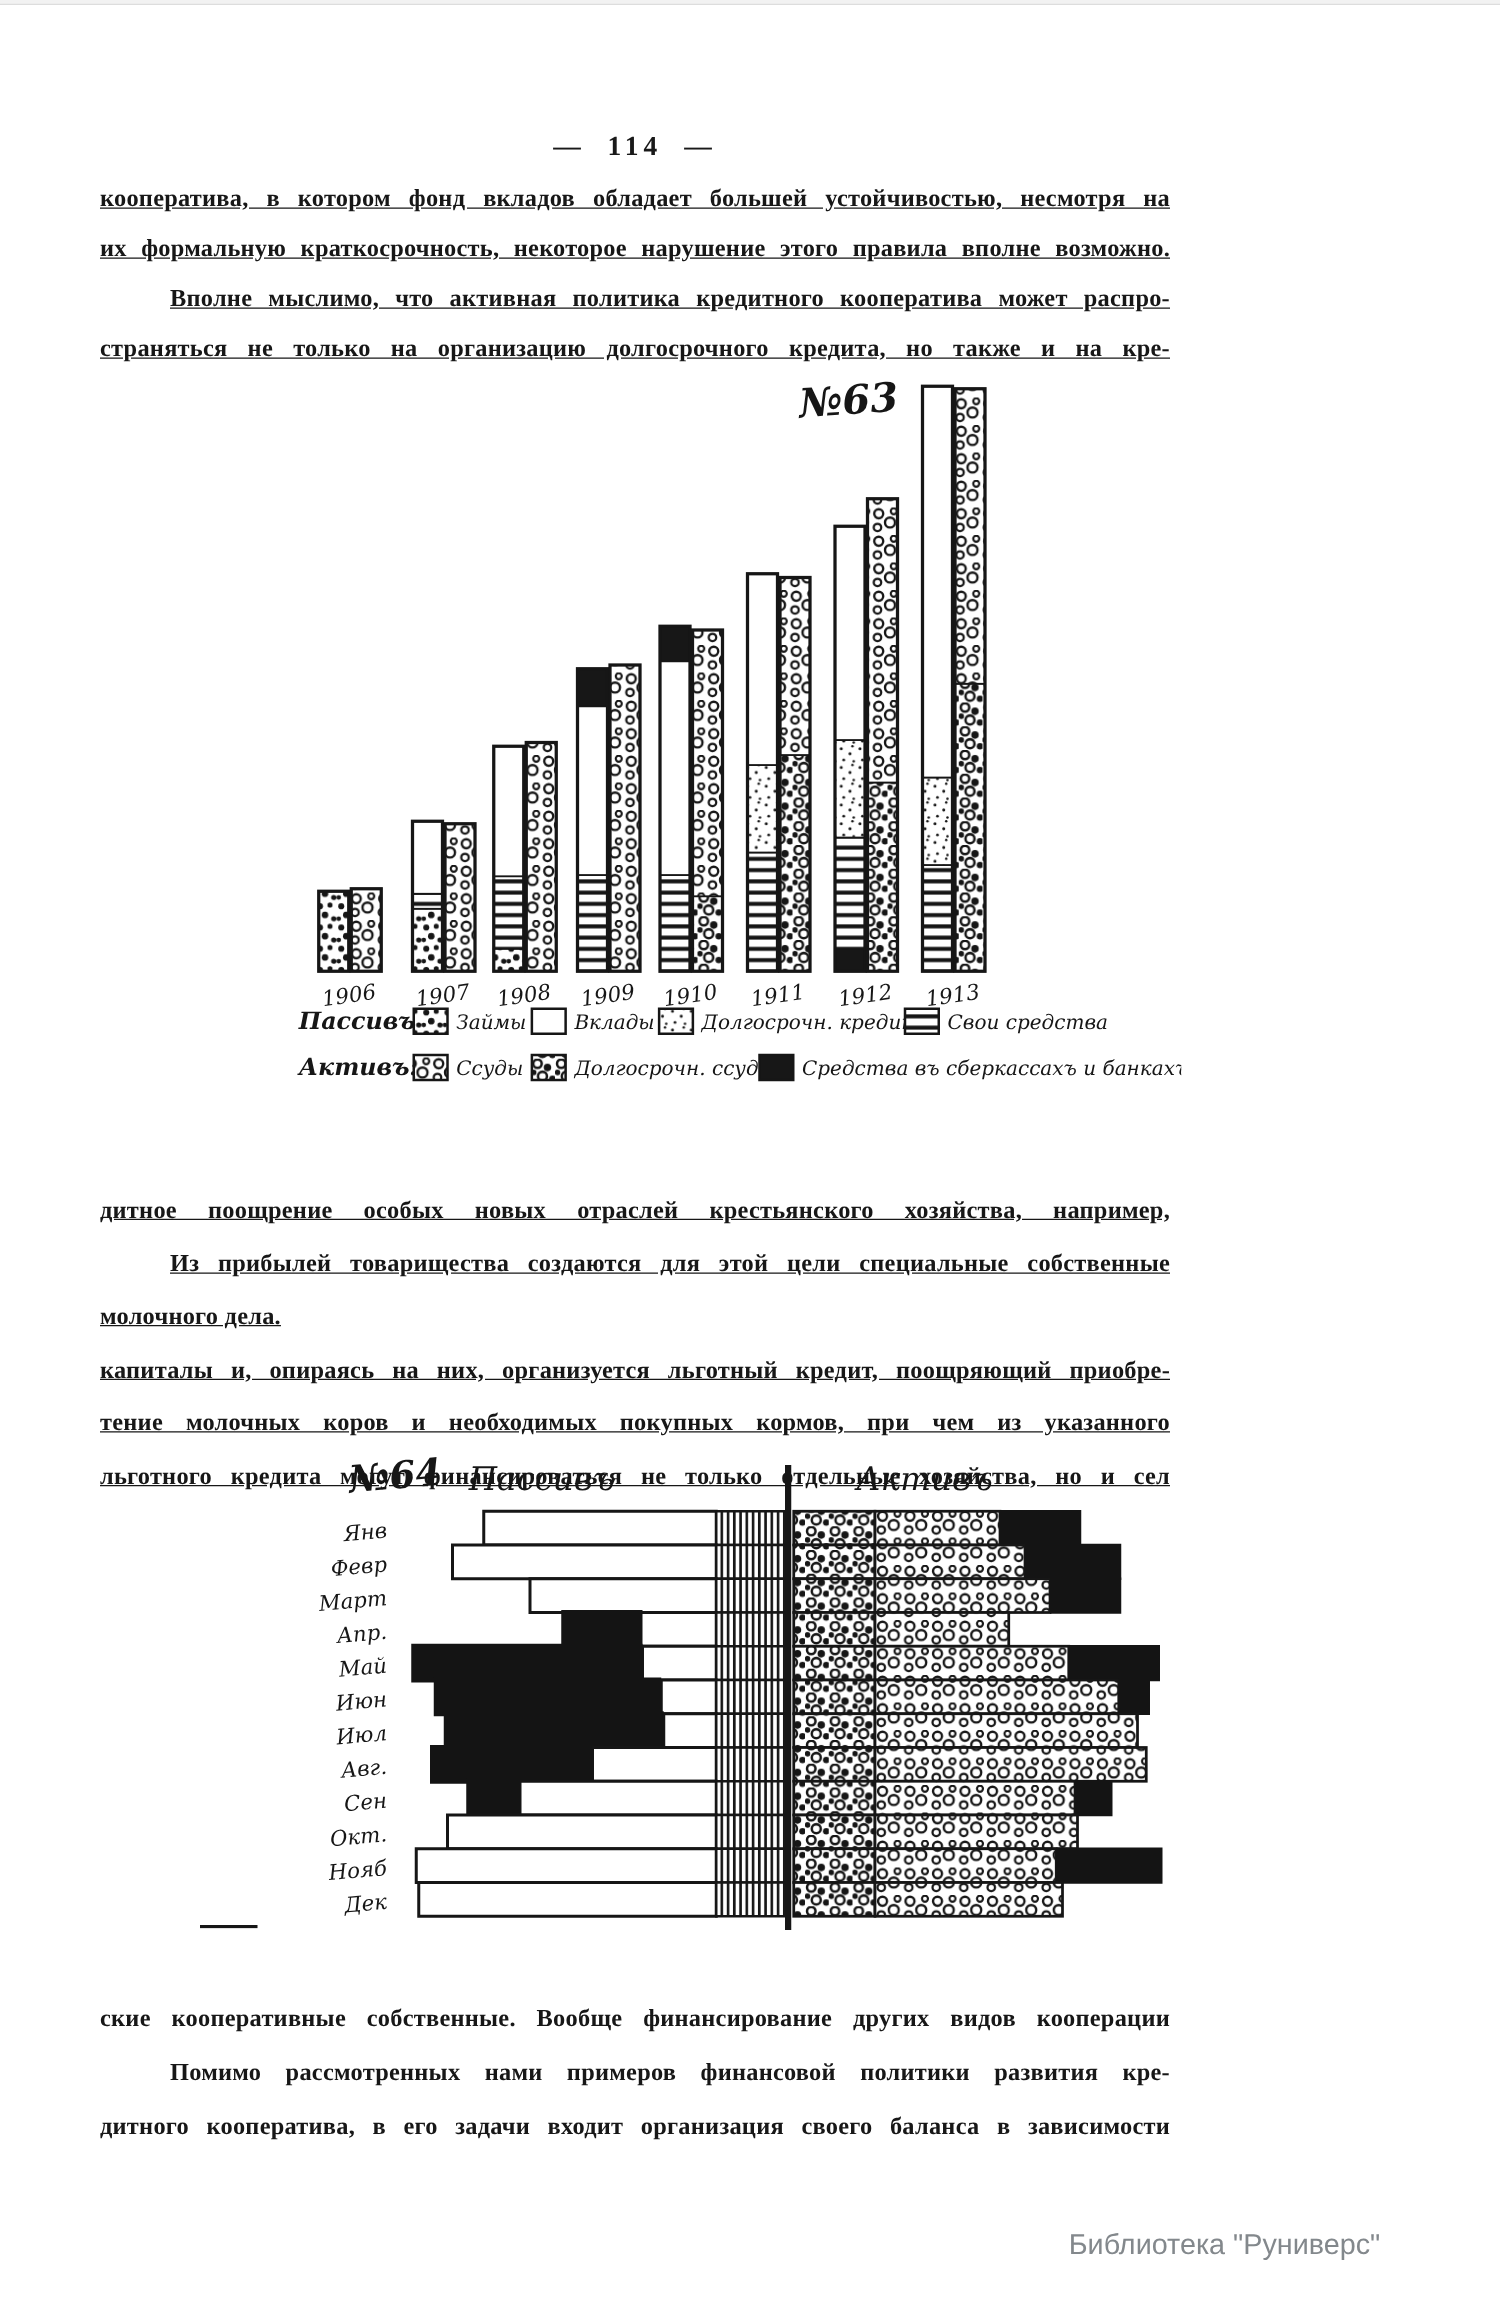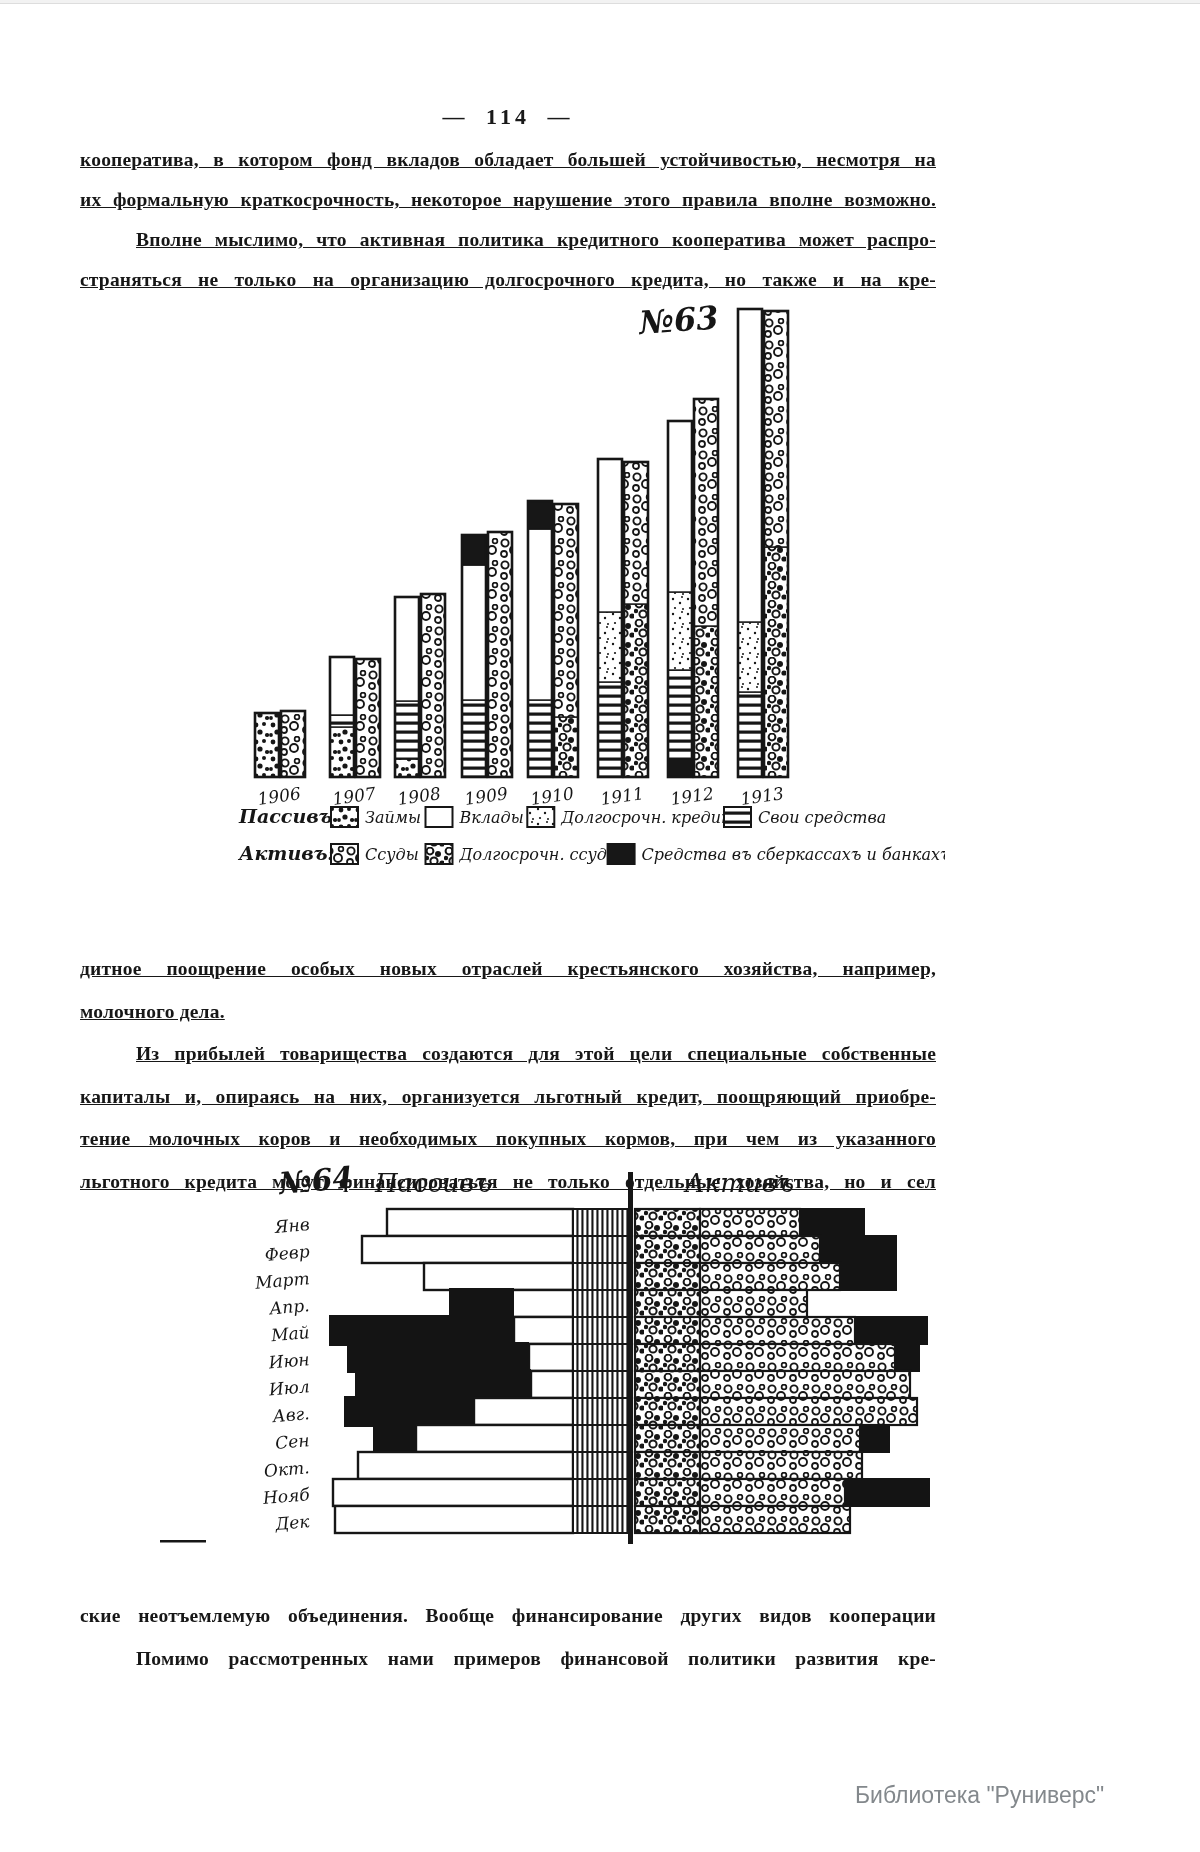--- a/index.html
+++ b/index.html
@@ -159,22 +159,22 @@
       <rect x="96" y="548" width="27" height="20" fill="url(#pat-circles)" stroke="#161616" stroke-width="2"></rect>
       <text x="130" y="564" class="hand" font-size="16">Ссуды</text>
       <rect x="190.5" y="548" width="27" height="20" fill="url(#pat-dense)" stroke="#161616" stroke-width="2"></rect>
       <text x="224.5" y="564" class="hand" font-size="16">Долгосрочн. ссуды</text>
       <rect x="372.6" y="548" width="27" height="20" fill="#171717" stroke="#161616" stroke-width="2"></rect>
       <text x="406.6" y="564" class="hand" font-size="16">Средства въ сберкассахъ и банкахъ</text>
     </svg>
 
   <div class="p-block" id="block2">
       <div class="tline just">дитное поощрение особых новых отраслей крестьянского хозяйства, например,</div>
+      <div class="tline just indent">Из прибылей товарищества создаются для этой цели специальные собственные</div>
       <div class="tline">молочного дела.</div>
-      <div class="tline just indent">Из прибылей товарищества создаются для этой цели специальные собственные</div>
       <div class="tline just">капиталы и, опираясь на них, организуется льготный кредит, поощряющий приобре-</div>
       <div class="tline just">тение молочных коров и необходимых покупных кормов, при чем из указанного</div>
       <div class="tline just">льготного кредита могут финансироваться не только отдельные хозяйства, но и сел</div>
     </div>
 
   <svg id="chart64-svg" class="figure-svg" width="840" height="420">
       <text x="130" y="30" class="hand" font-size="30" font-weight="700" transform="rotate(-5 130 30)">№64</text>
       <text x="225" y="28" class="hand" font-size="26">Пассивъ</text>
       <text x="535" y="28" class="hand" font-size="26">Активъ</text>
       <rect x="237" y="45" width="186" height="27" fill="#ffffff" stroke="#161616" stroke-width="2.4"></rect>
@@ -248,19 +248,20 @@
       <rect x="185" y="342" width="238" height="27" fill="#ffffff" stroke="#161616" stroke-width="2.4"></rect>
       <rect x="423" y="342" width="57" height="27" fill="url(#pat-vhatch)" stroke="#161616" stroke-width="2"></rect>
       <rect x="485" y="342" width="65" height="27" fill="url(#pat-dense)" stroke="#161616" stroke-width="2.2"></rect>
       <rect x="550" y="342" width="150" height="27" fill="url(#pat-circles)" stroke="#161616" stroke-width="2.2"></rect>
       <text x="160" y="363" class="hand" font-size="17" text-anchor="end" transform="rotate(-5 160 363)">Дек</text>
       <rect x="478" y="8" width="5" height="372" fill="#161616"></rect>
       <rect x="10" y="376" width="46" height="2.5" fill="#161616"></rect>
     </svg>
 
   <div class="p-block" id="block3">
-      <div class="tline just">ские неотъемлемую объединения. Вообще финансирование других видов кооперации</div>
+      <div class="tline just">ские кооперативные собственные. Вообще финансирование других видов кооперации</div>
       <div class="tline just indent">Помимо рассмотренных нами примеров финансовой политики развития кре-</div>
+      <div class="tline just">дитного кооператива, в его задачи входит организация своего баланса в зависимости</div>
     </div>
 
   <div class="watermark">Библиотека "Руниверс"</div>
 
 </div>
 
 </body></html>

